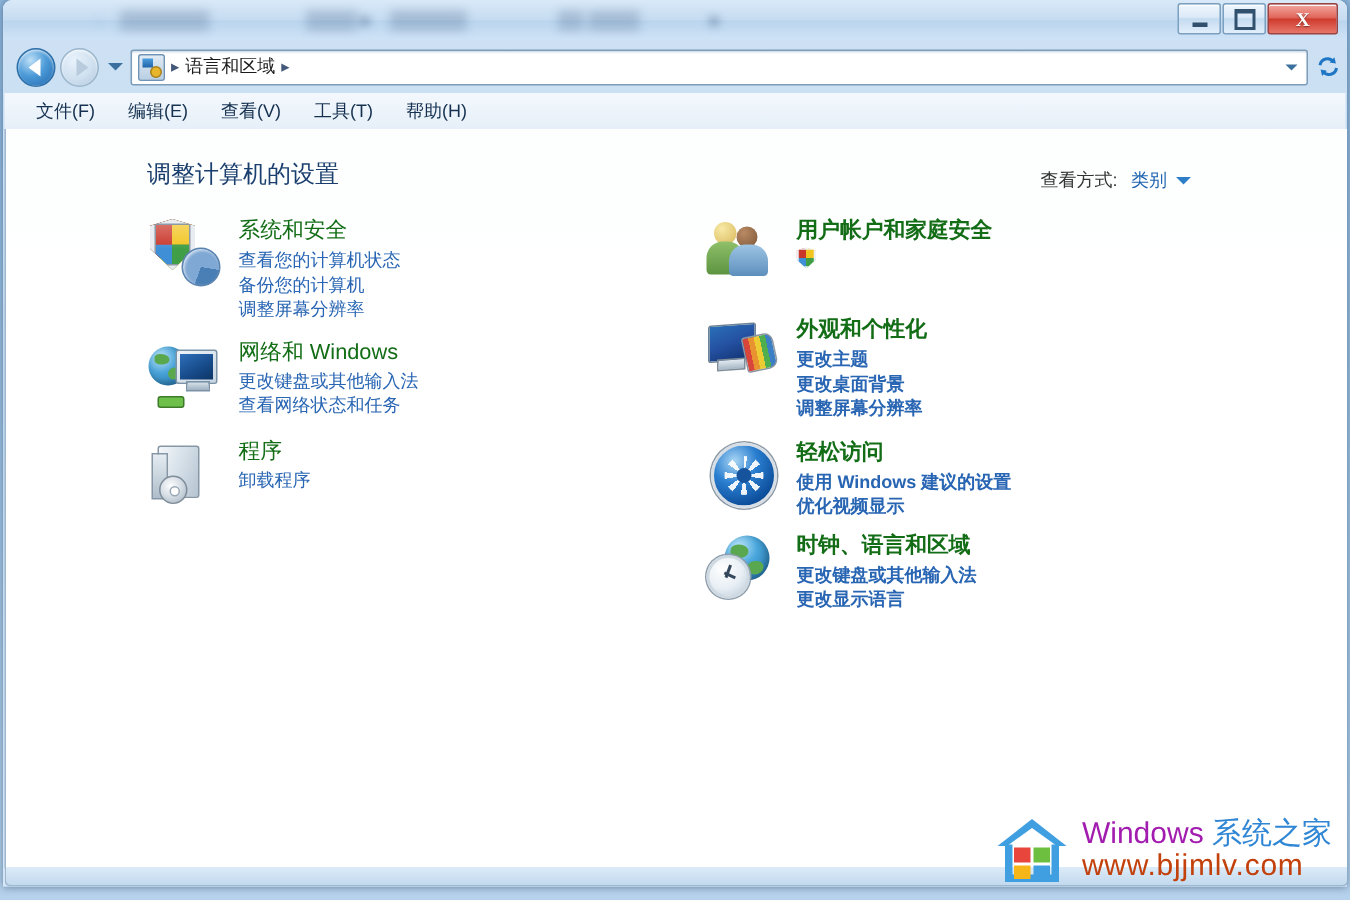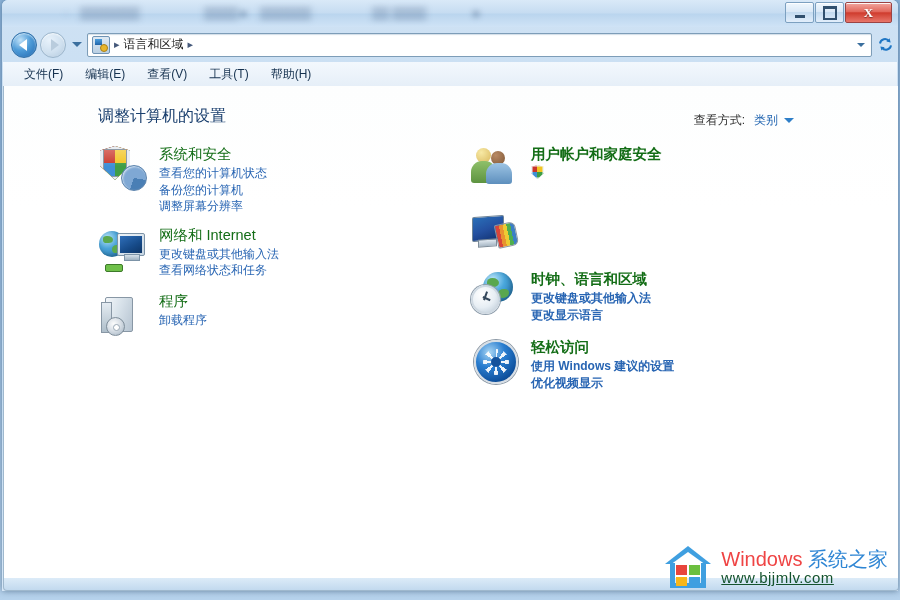--- a/index.html
+++ b/index.html
@@ -500,23 +500,23 @@
     position:absolute; left:11px; top:19px; width:24px; height:21px;
     display:grid; grid-template-columns:1fr 1fr; grid-template-rows:1fr 1fr; gap:2px;
   }
   #wm-win i { display:block; }
   #wm-win i:nth-child(1){ background:#e8453c; }
   #wm-win i:nth-child(2){ background:#6cbf3f; }
   #wm-win i:nth-child(3){ background:#f7b618; }
   #wm-win i:nth-child(4){ background:#3f9fe0; }
   #wm-text { line-height:1.05; }
   #wm-title { font-size:20px; white-space:nowrap; }
-  #wm-title .w { color:#ef4444; }
+  #wm-title .w { color:#a21caf; }
   #wm-title .cn { color:#2f86d4; }
-  #wm-url { font-size:15px; color:#14532d; letter-spacing:.5px; white-space:nowrap;text-decoration:underline; }
+  #wm-url { font-size:20px; color:#c2410c; letter-spacing:.5px; white-space:nowrap; }
 </style>
 </head>
 <body>
 
 <div id="window">
 
   <div id="titlebar">
     <span class="blurtext" id="blur0">·</span>
     <span class="blurtext" id="blur1">▒▒▒▒▒▒▒</span>
     <span class="blurtext" id="blur2">▒▒▒▒ ▸</span>
@@ -608,21 +608,21 @@
           </div>
         </div>
 
         <div class="category" style="margin-bottom:12px;">
           <div class="cat-icon">
             <span class="ic-globe"></span>
               <span class="ic-monitor"></span>
               <span class="ic-cable"></span>
           </div>
           <div class="cat-text">
-            <div class="cat-title">网络和 Internet</div>
+            <div class="cat-title">网络和 Windows</div>
             <div class="cat-link">
                 <span>更改键盘或其他输入法</span>
               </div>
             <div class="cat-link">
                 <span>查看网络状态和任务</span>
               </div>
           </div>
         </div>
 
 
@@ -660,51 +660,63 @@
         </div>
 
         <div class="category" style="margin-bottom:11px;">
           <div class="cat-icon">
             <span class="ic-disp">
               <span class="scr"></span>
                 <span class="base"></span>
                 <span class="fan"></span>
             </span>
           </div>
+          <div class="cat-text">
+            <div class="cat-title">外观和个性化</div>
+            <div class="cat-link">
+                <span>更改主题</span>
+              </div>
+            <div class="cat-link">
+                <span>更改桌面背景</span>
+              </div>
+            <div class="cat-link">
+                <span>调整屏幕分辨率</span>
+              </div>
+          </div>
+        </div>
+
+        <div class="category">
+          <div class="cat-icon">
+            <span class="ic-access"></span>
+          </div>
+          <div class="cat-text">
+            <div class="cat-title">轻松访问</div>
+            <div class="cat-link">
+                <span>使用 Windows 建议的设置</span>
+              </div>
+            <div class="cat-link">
+                <span>优化视频显示</span>
+              </div>
+          </div>
         </div>
 
         <div class="category" style="margin-bottom:14px;">
           <div class="cat-icon">
             <span class="ic-clock">
               <span class="earth"></span>
                 <span class="face"></span>
             </span>
           </div>
           <div class="cat-text">
             <div class="cat-title">时钟、语言和区域</div>
             <div class="cat-link">
                 <span>更改键盘或其他输入法</span>
               </div>
             <div class="cat-link">
                 <span>更改显示语言</span>
-              </div>
-          </div>
-        </div>
-
-        <div class="category">
-          <div class="cat-icon">
-            <span class="ic-access"></span>
-          </div>
-          <div class="cat-text">
-            <div class="cat-title">轻松访问</div>
-            <div class="cat-link">
-                <span>使用 Windows 建议的设置</span>
-              </div>
-            <div class="cat-link">
-                <span>优化视频显示</span>
               </div>
           </div>
         </div>
       </div>
 
     </div>
   </div>
 
   <div id="statusbar"></div>
 </div>

